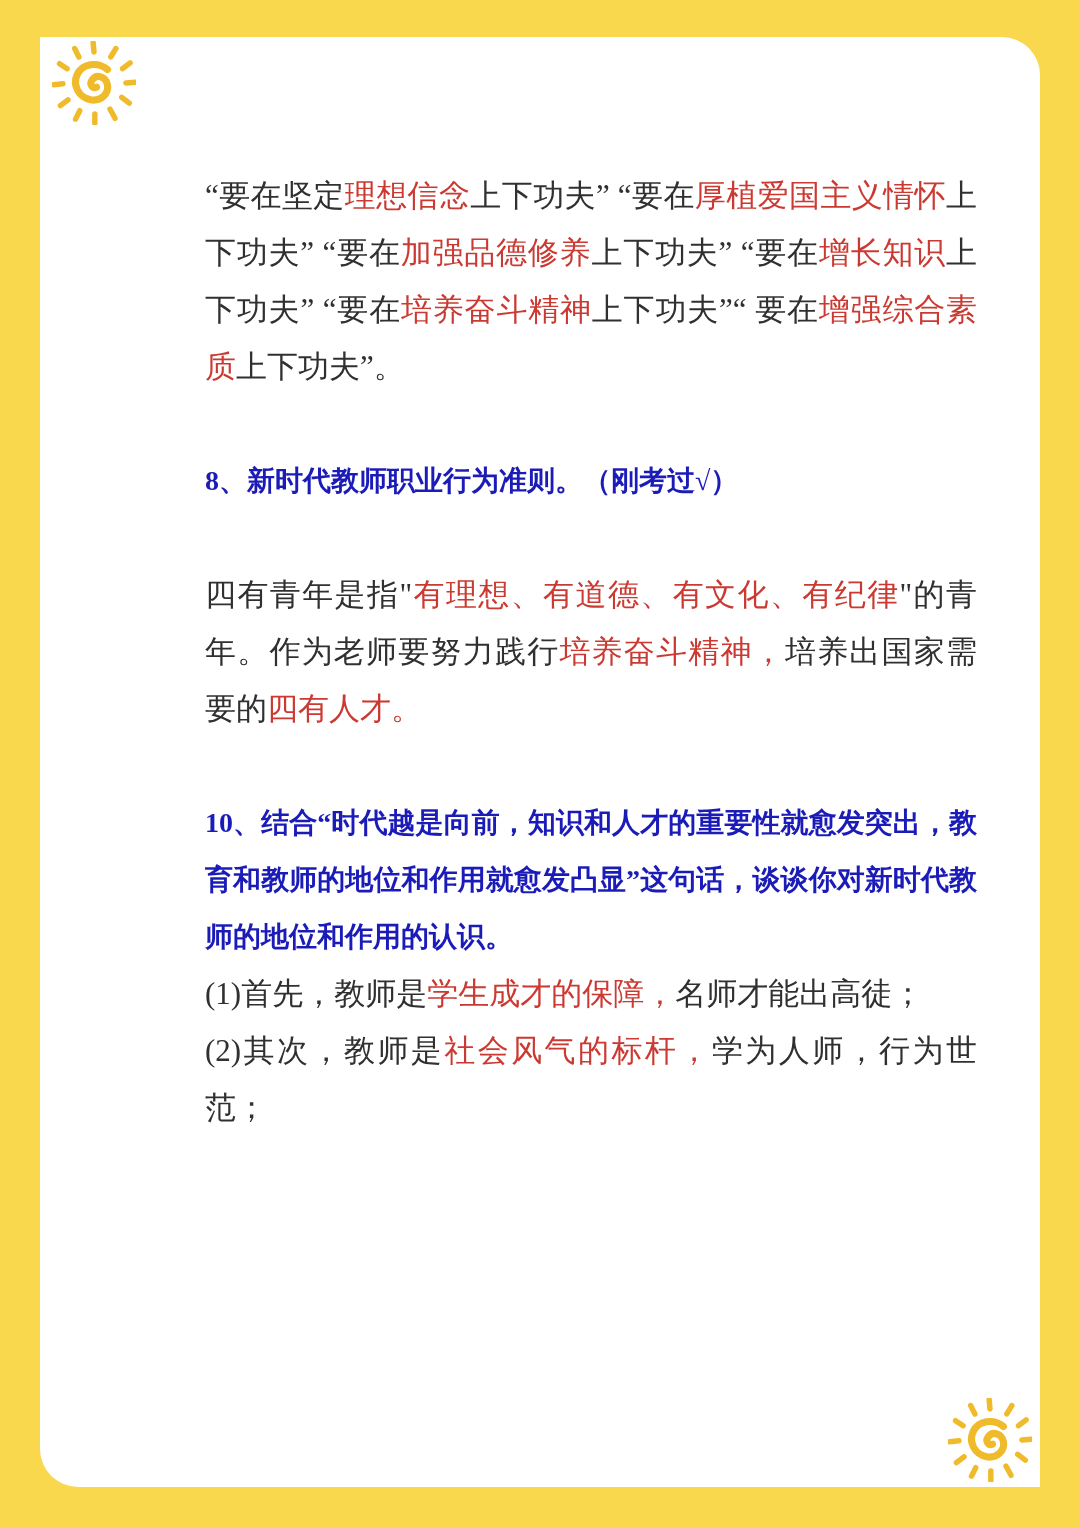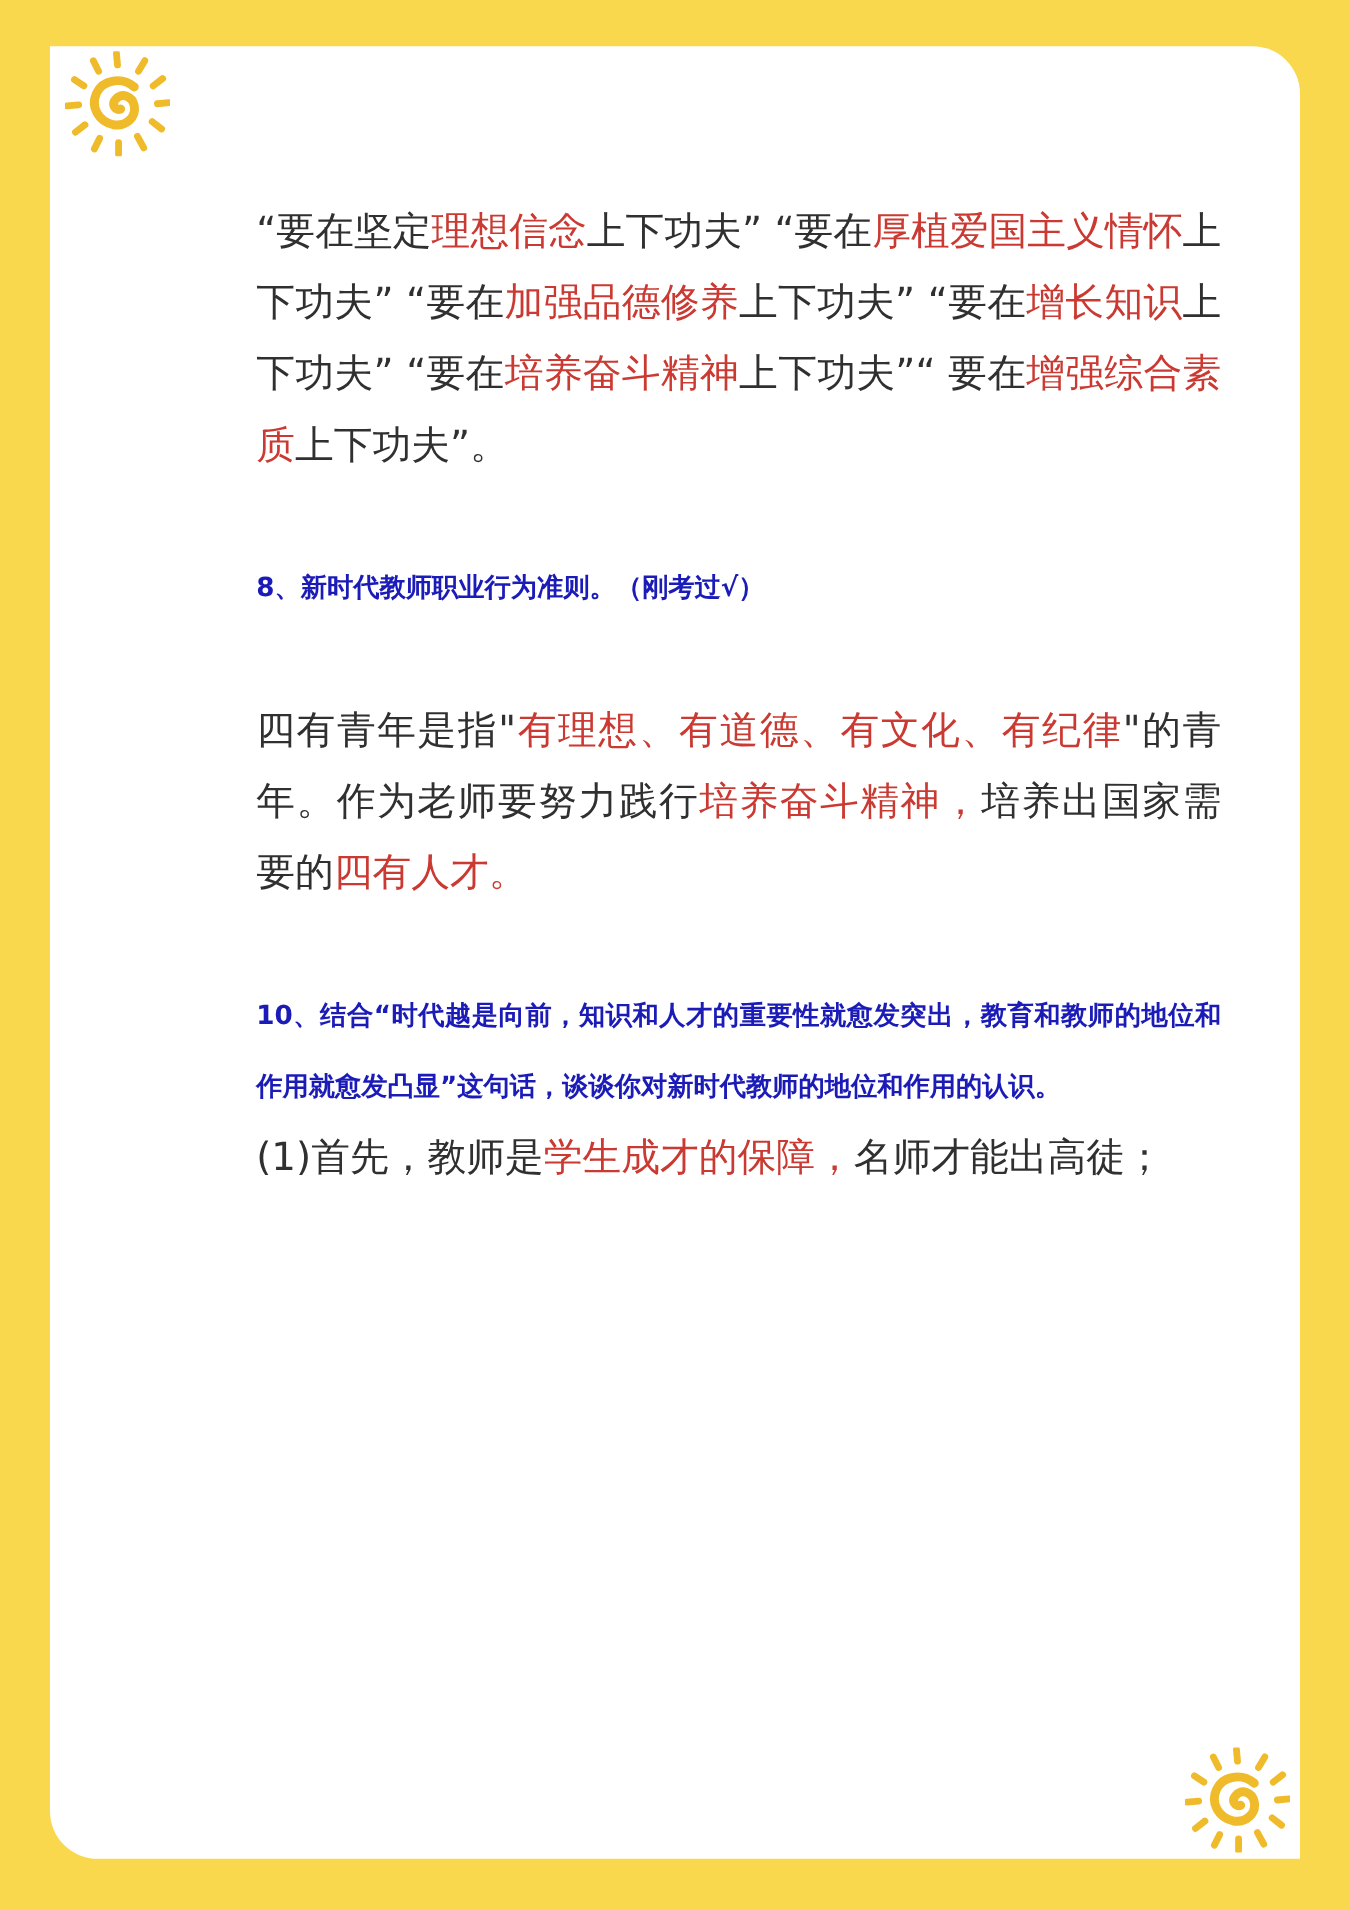--- a/index.html
+++ b/index.html
@@ -28,31 +28,32 @@
   .sun {
     position: absolute;
     width: 84px; height: 84px;
     color: var(--sun);
   }
   .sun.tl { left: 52px; top: 41px; }
   .sun.br { left: 948px; top: 1398px; }
 
   .text-col {
     position: absolute;
-    left: 165px; top: 120px;
+    left: 165px; top: 130px;
     width: 772px;
     font-size: 31px;
     line-height: 57px;
     color: var(--ink);
     text-align: justify;
+    font-family: Liberation Serif, serif;
   }
   .section + .section { margin-top: 57px; }
   .heading {
     margin: 0;
-    font-size: 21px;
+    font-size: 28px;
     line-height: 57px;
     font-weight: 700;
     color: var(--blue);
     text-align: justify;
   }
   .para { margin: 0; }
   .seg-red { color: var(--red); }
 </style>
 </head>
 <body>
@@ -64,20 +65,21 @@
       </section>
       <section class="section">
         <h2 class="heading">8、新时代教师职业行为准则。（刚考过√）</h2>
       </section>
       <section class="section">
         <p class="para"><span class="seg">四有青年是指"</span><span class="seg seg-red">有理想、有道德、有文化、有纪律</span><span class="seg">"的青年。作为老师要努力践行</span><span class="seg seg-red">培养奋斗精神，</span><span class="seg">培养出国家需要的</span><span class="seg seg-red">四有人才。</span></p>
       </section>
       <section class="section">
         <h2 class="heading">10、结合“时代越是向前，知识和人才的重要性就愈发突出，教育和教师的地位和作用就愈发凸显”这句话，谈谈你对新时代教师的地位和作用的认识。</h2>
         <p class="para"><span class="seg">(1)首先，教师是</span><span class="seg seg-red">学生成才的保障，</span><span class="seg">名师才能出高徒；</span></p>
+        <p class="para"><span class="seg">(2)其次，教师是</span><span class="seg seg-red">社会风气的标杆，</span><span class="seg">学为人师，行为世范；</span></p>
         <p class="para"></p>
       </section>
     </main>
 </div>
 
 <svg class="sun tl" viewBox="0 0 100 100" aria-hidden="true">
   <g stroke="currentColor" fill="none" stroke-linecap="round">
     <path stroke-width="8.5" d="M66 34 C54 24 36 27 30 40 C24 53 32 67 46 70 C58 72 68 63 66 52 C64 42 53 39 48 46 C44 51 48 57 53 55"></path>
     <g stroke-width="6.5">
       <line x1="50" y1="13" x2="49" y2="2"></line>

